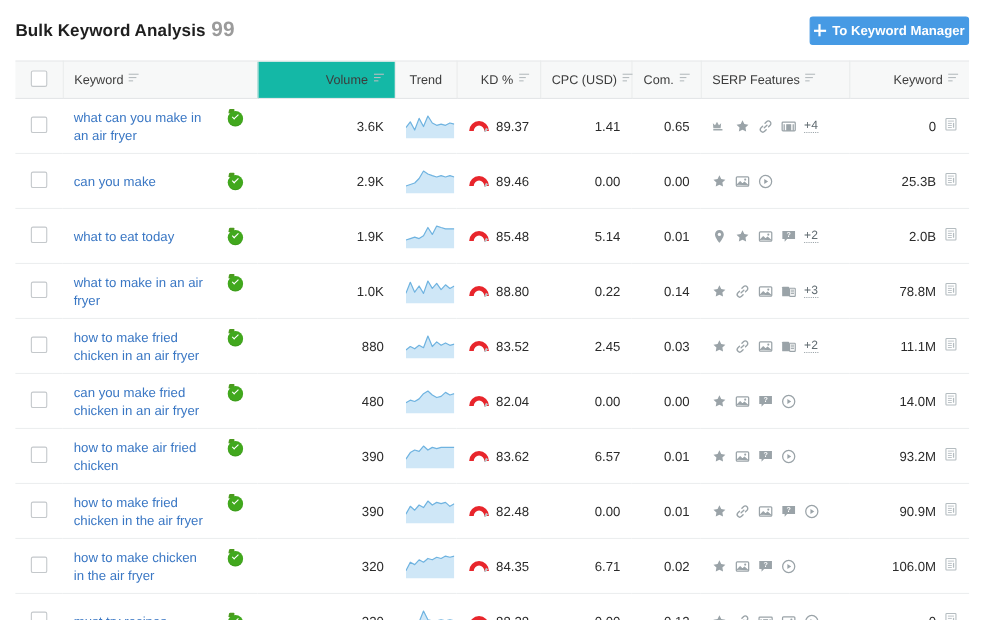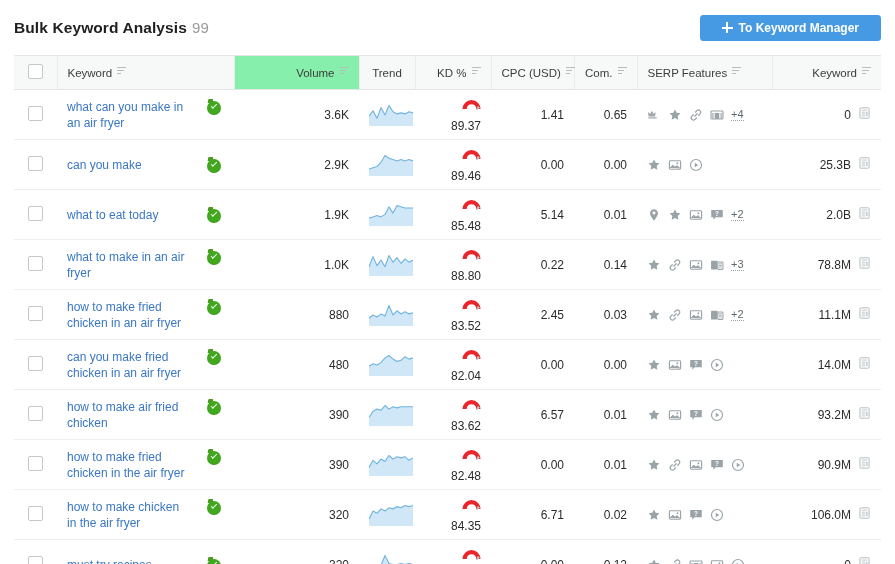--- a/index.html
+++ b/index.html
@@ -20,37 +20,37 @@
     display: flex;
     align-items: center;
   }
   .page-title {
     font-size: 15.5px;
     font-weight: bold;
     color: #1f1f1f;
     letter-spacing: .1px;
   }
   .page-title-count {
-    font-size: 15px;
-    font-weight: normal;
+    font-size: 19px;
+    font-weight: bold;
     color: #9b9b9b;
     margin-left: 5px;
   }
   .header-actions {
     margin-left: auto;
     display: flex;
     align-items: center;
     gap: 8px;
   }
   .btn {
     display: inline-flex;
     align-items: center;
     gap: 6px;
     height: 26px;
-    padding: 0 21px;
+    padding: 0 3px;
     border-radius: 3px;
     font-size: 12px;
     line-height: 1;
     cursor: pointer;
     white-space: nowrap;
   }
   .btn-primary {
     background: #469ae4;
     color: #ffffff;
     border: 1px solid #469ae4;
@@ -88,21 +88,21 @@
     border-right: 1px solid #e9ebec;
     height: 34px;
     font-size: 11.5px;
     font-weight: normal;
     color: #3c3c3c;
     padding: 0 10px;
     vertical-align: middle;
     white-space: nowrap;
   }
   thead th:last-child { border-right: none; }
-  thead th.sorted-col { background: #86efac; }
+  thead th.sorted-col { background: #14b8a6; }
   th.th-right { text-align: right; }
   th.th-left  { text-align: left; }
   th.th-center{ text-align: center; }
 
   .th-inner { display: inline-flex; align-items: flex-start; gap: 5px; }
 
   .sort-icon {
     display: inline-block;
     width: 9px; height: 8px;
     position: relative;
@@ -195,21 +195,21 @@
     width: 6px; height: 3.2px;
     border-left: 1.9px solid #ffffff;
     border-bottom: 1.9px solid #ffffff;
     transform: rotate(-45deg);
   }
 
   
   .spark { display: block; }
 
   
-  .kd-cell { display: flex; align-items: flex-end; justify-content: flex-end; gap: 6px; white-space: nowrap; flex-direction: column; }
+  .kd-cell { display: flex; align-items: center; justify-content: flex-end; gap: 6px; white-space: nowrap; }
   .kd-val { font-size: 12px; color: #2b2b2b; }
 
   
   .serp-cell {
     display: flex;
     align-items: center;
     gap: 7px;
     color: #9aa3a8;
   }
   .serp-more {

